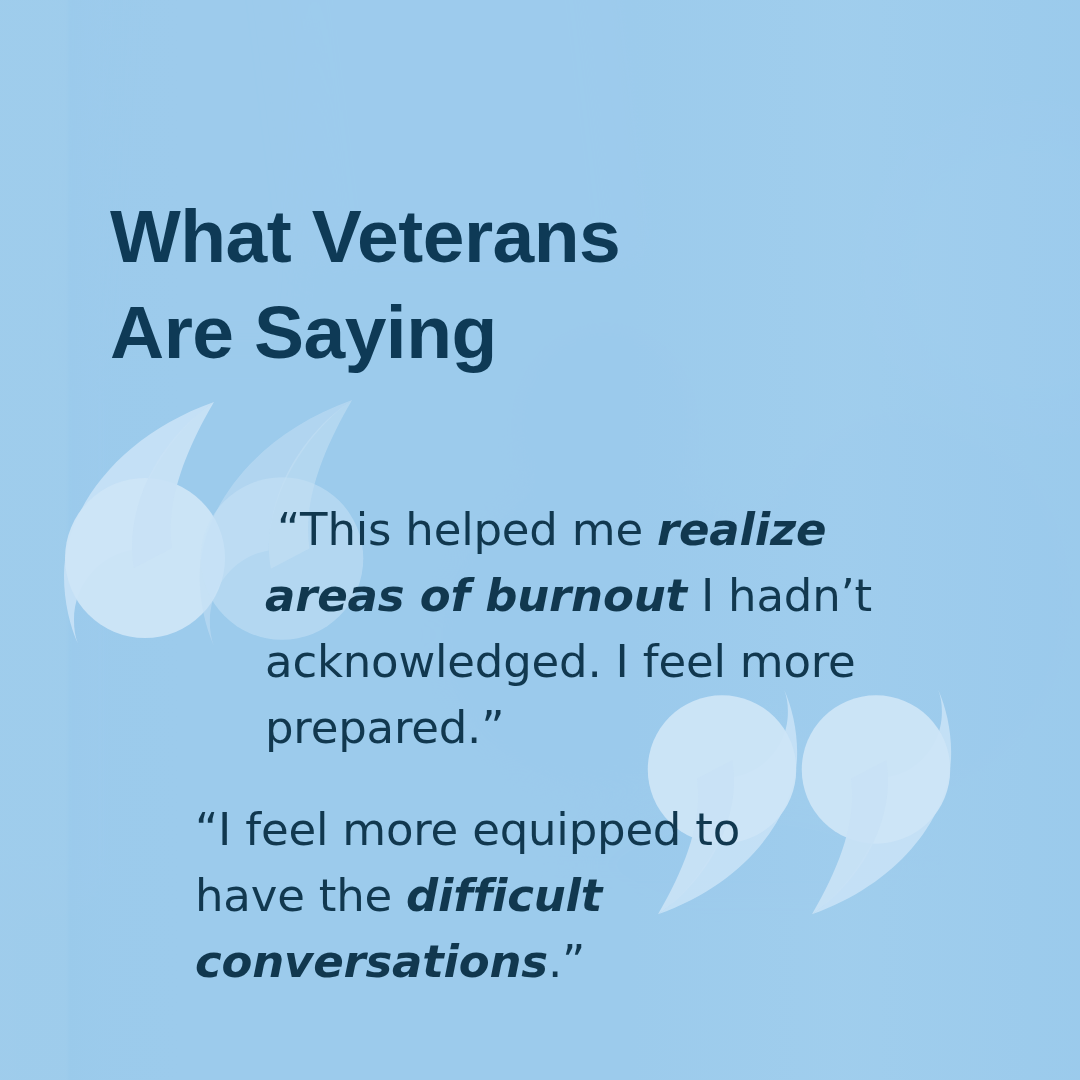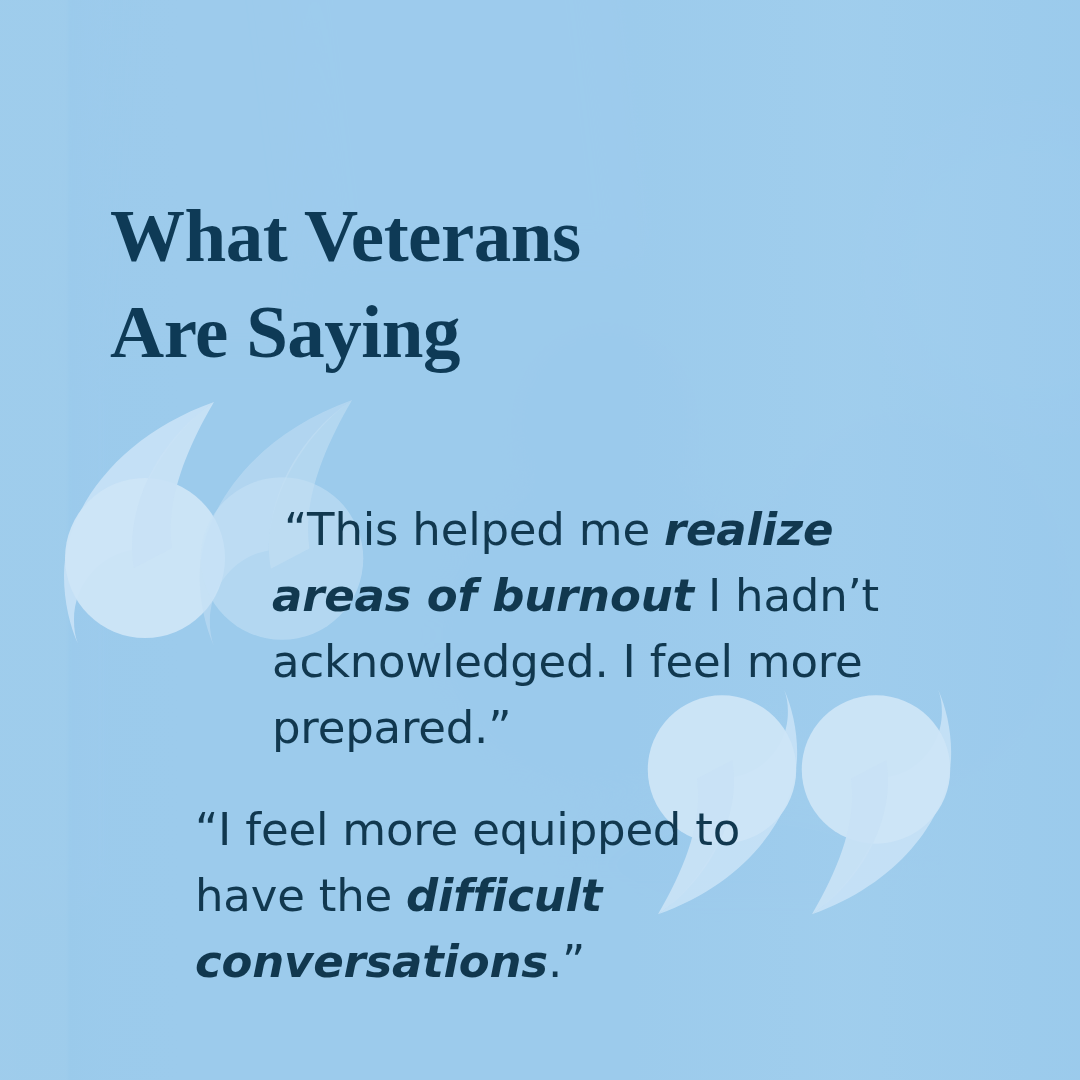--- a/index.html
+++ b/index.html
@@ -72,42 +72,42 @@
 
   
   .content { position: absolute; inset: 0; }
 
   .headline {
     position: absolute;
     left: 110px;
     top: 138px;
     width: 760px;
     color: #0e3a56;
-    font-family: Liberation Serif, serif;
+    font-family: Liberation Sans, sans-serif;
     font-weight: 700;
     font-size: 75px;
     line-height: 96px;
     letter-spacing: -0.5px;
     white-space: pre-line;
   }
 
   .quote {
     position: absolute;
     color: #11384f;
     font-family: "DejaVu Sans", "Liberation Sans", sans-serif;
     font-size: 45px;
     line-height: 66px;
     letter-spacing: -0.2px;
   }
   .quote em {
     font-style: italic;
     font-weight: 700;
   }
   #quote-1 {
-    left: 232px;
+    left: 225px;
     top: 452px;
     width: 680px;
     text-indent: 12px;
   }
   #quote-2 {
     left: 177px;
     top: 752px;
     width: 640px;
     margin-left: 18px;
   }

